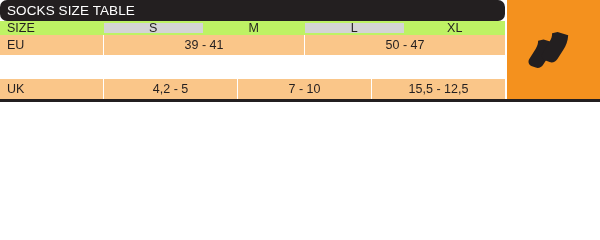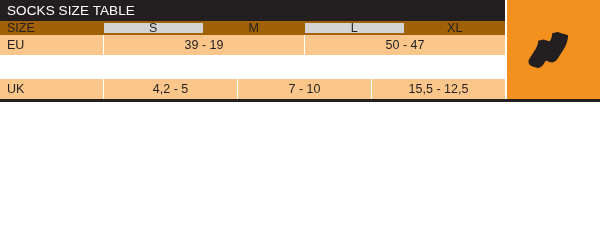--- a/index.html
+++ b/index.html
@@ -24,20 +24,21 @@
   
   .title-bar {
     position: absolute;
     left: 0;
     top: 0;
     width: 505px;
     height: 21px;
     background: #231f20;
     display: flex;
     align-items: center;
+    border-radius: 7px;
   }
   .title-text {
     color: #ffffff;
     font-size: 13.5px;
     letter-spacing: 0.1px;
     padding-left: 7px;
     white-space: nowrap;
     font-weight: 400;
   }
   
@@ -50,21 +51,21 @@
     display: flex;
     flex-direction: column;
   }
   .row {
     display: flex;
     width: 100%;
     box-sizing: border-box;
   }
   .row-size {
     height: 14px;
-    background: #a16207;
+    background: #bef264;
     text-align: right;
   }
   .row-data {
     height: 40px;
     background: #fac689;
   }
   .row-data + .row-data {
     border-top: 1.5px solid #ffffff;
     margin-top: 23px;
   }
@@ -128,21 +129,21 @@
     <div class="row row-size">
       <div class="cell cell-label">SIZE</div>
       <div class="cell cell-val shaded">S</div>
       <div class="cell cell-val">M</div>
       <div class="cell cell-val shaded">L</div>
       <div class="cell cell-val">XL</div>
     </div>
 
     <div class="row row-data">
       <div class="cell cell-label">EU</div>
-      <div class="cell cell-val">39 - 19</div>
+      <div class="cell cell-val">39 - 41</div>
       <div class="cell cell-val">50 - 47</div>
     </div>
 
     <div class="row row-data">
       <div class="cell cell-label">UK</div>
       <div class="cell cell-val">4,2 - 5</div>
       <div class="cell cell-val">7 - 10</div>
       <div class="cell cell-val">15,5 - 12,5</div>
     </div>
 

